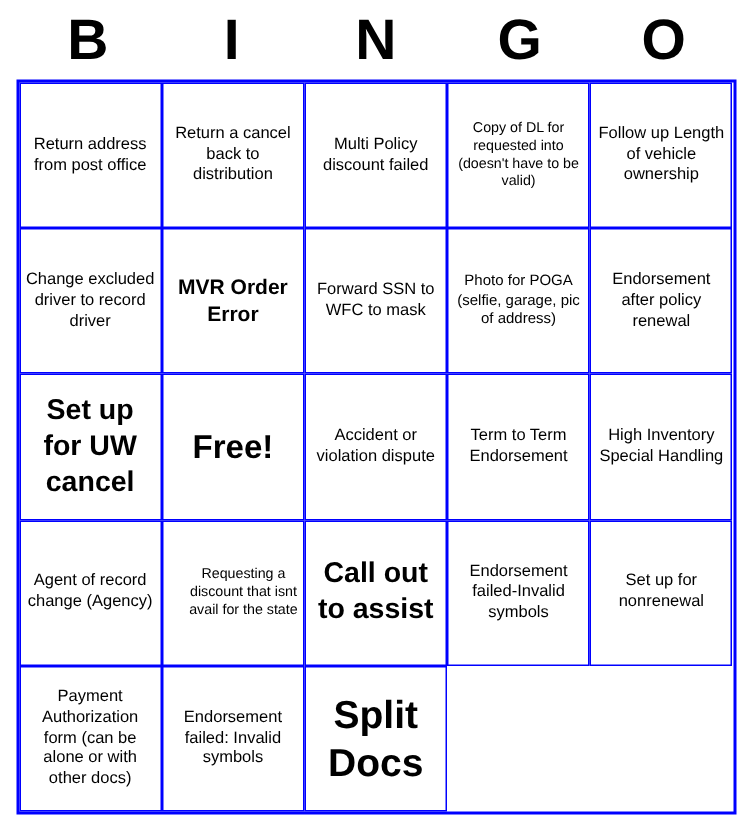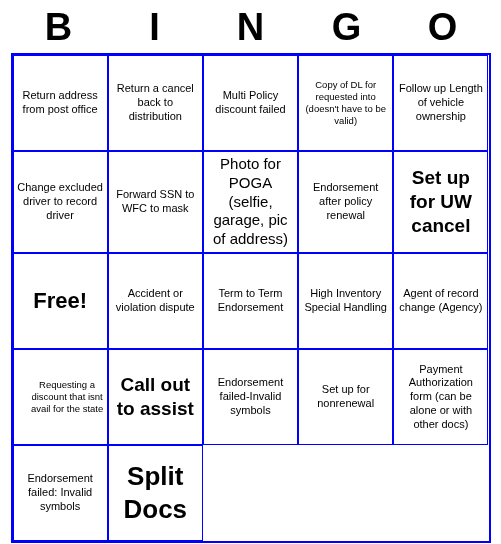--- a/index.html
+++ b/index.html
@@ -70,22 +70,23 @@
     <span>O</span>
   </div>
 
 <div class="bingo-grid">
 <div class="bingo-cell">Return address from post office</div>
     <div class="bingo-cell">Return a cancel back to distribution</div>
     <div class="bingo-cell">Multi Policy discount failed</div>
     <div class="bingo-cell" style="font-size: 9.5px;">Copy of DL for requested into (doesn't have to be valid)</div>
     <div class="bingo-cell">Follow up Length of vehicle ownership</div>
     <div class="bingo-cell">Change excluded driver to record driver</div>
+    <div class="bingo-cell medium-text">MVR Order Error</div>
     <div class="bingo-cell">Forward SSN to WFC to mask</div>
-    <div class="bingo-cell" style="font-size: 15px;">Photo for POGA (selfie, garage, pic of address)</div>
+    <div class="bingo-cell" style="font-size: 10px;">Photo for POGA (selfie, garage, pic of address)</div>
     <div class="bingo-cell">Endorsement after policy renewal</div>
     <div class="bingo-cell large-text">Set up for UW cancel</div>
     <div class="bingo-cell free">Free!</div>
     <div class="bingo-cell">Accident or violation dispute</div>
     <div class="bingo-cell">Term to Term Endorsement</div>
     <div class="bingo-cell">High Inventory Special Handling</div>
     <div class="bingo-cell">Agent of record change (Agency)</div>
     <div class="bingo-cell" style="font-size: 9.5px; padding-left: 17px;">Requesting a discount that isnt avail for the state</div>
     <div class="bingo-cell large-text">Call out to assist</div>
     <div class="bingo-cell">Endorsement failed-Invalid symbols</div>

